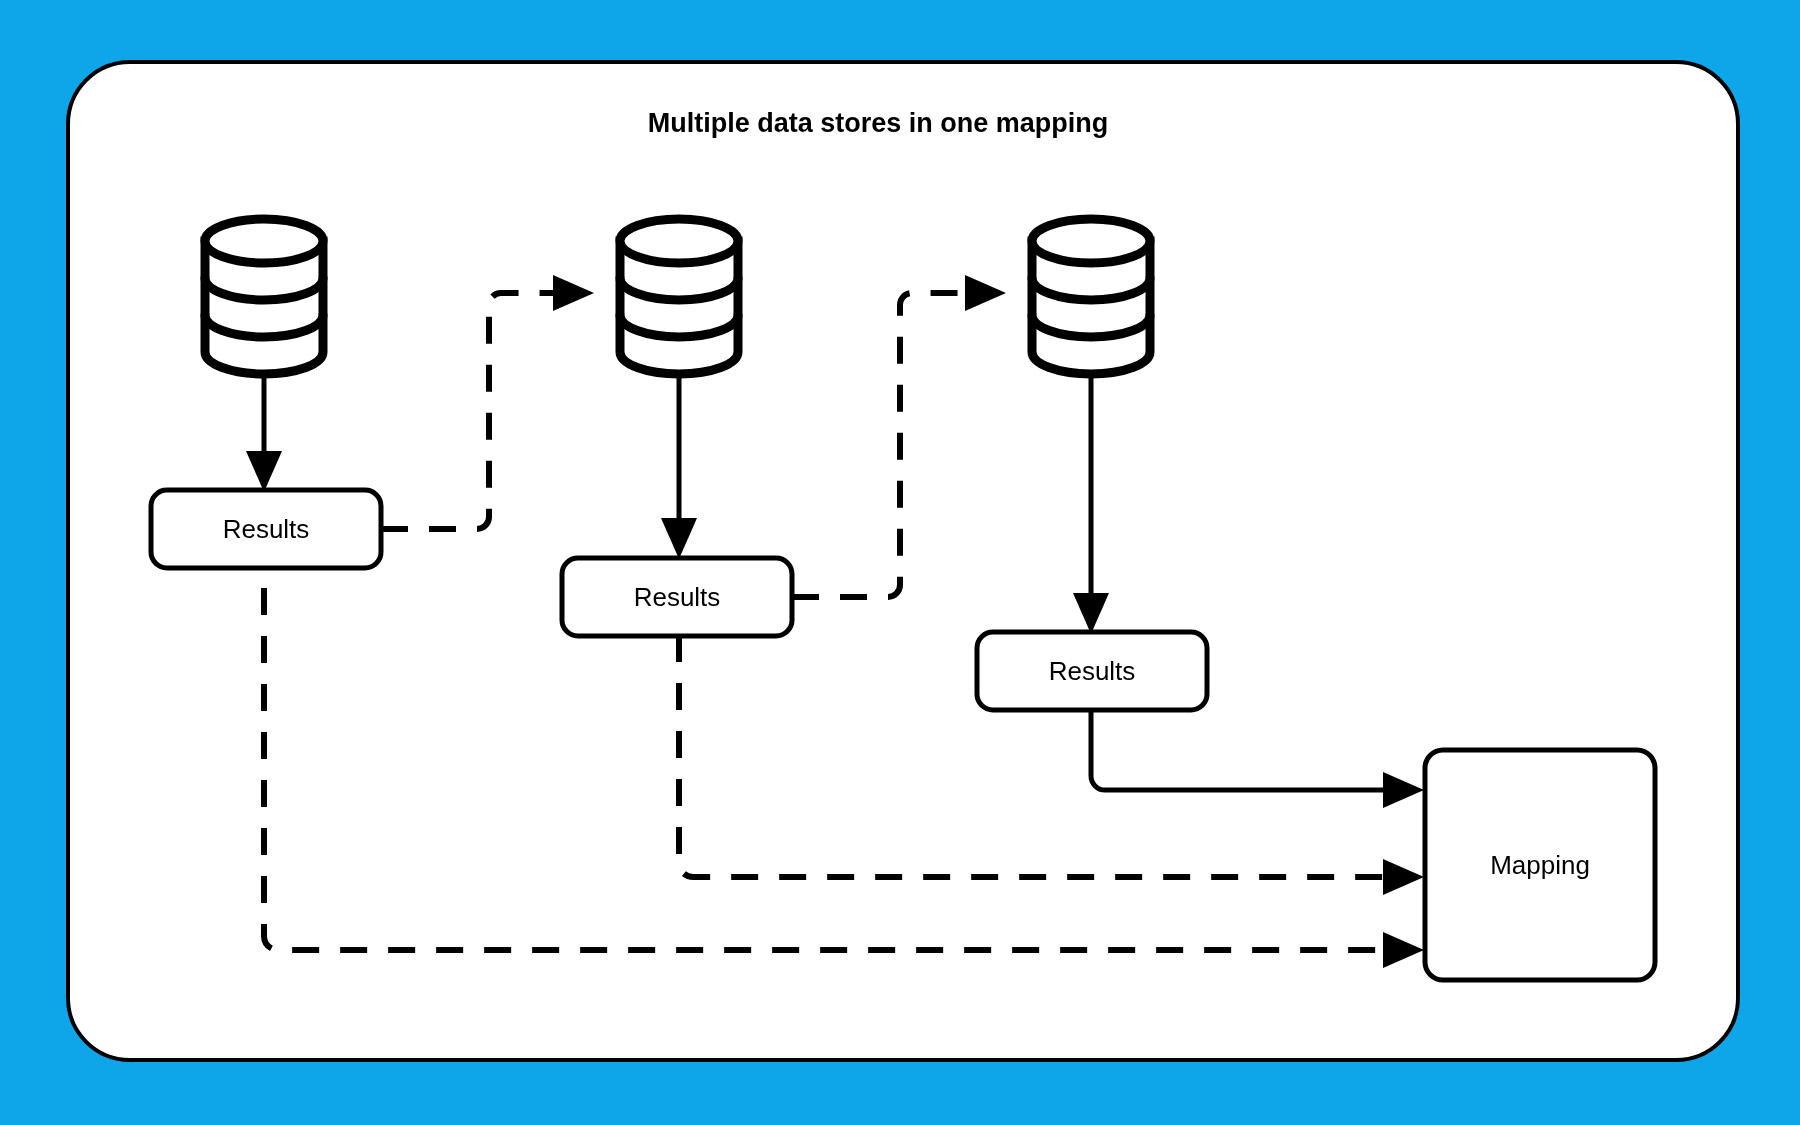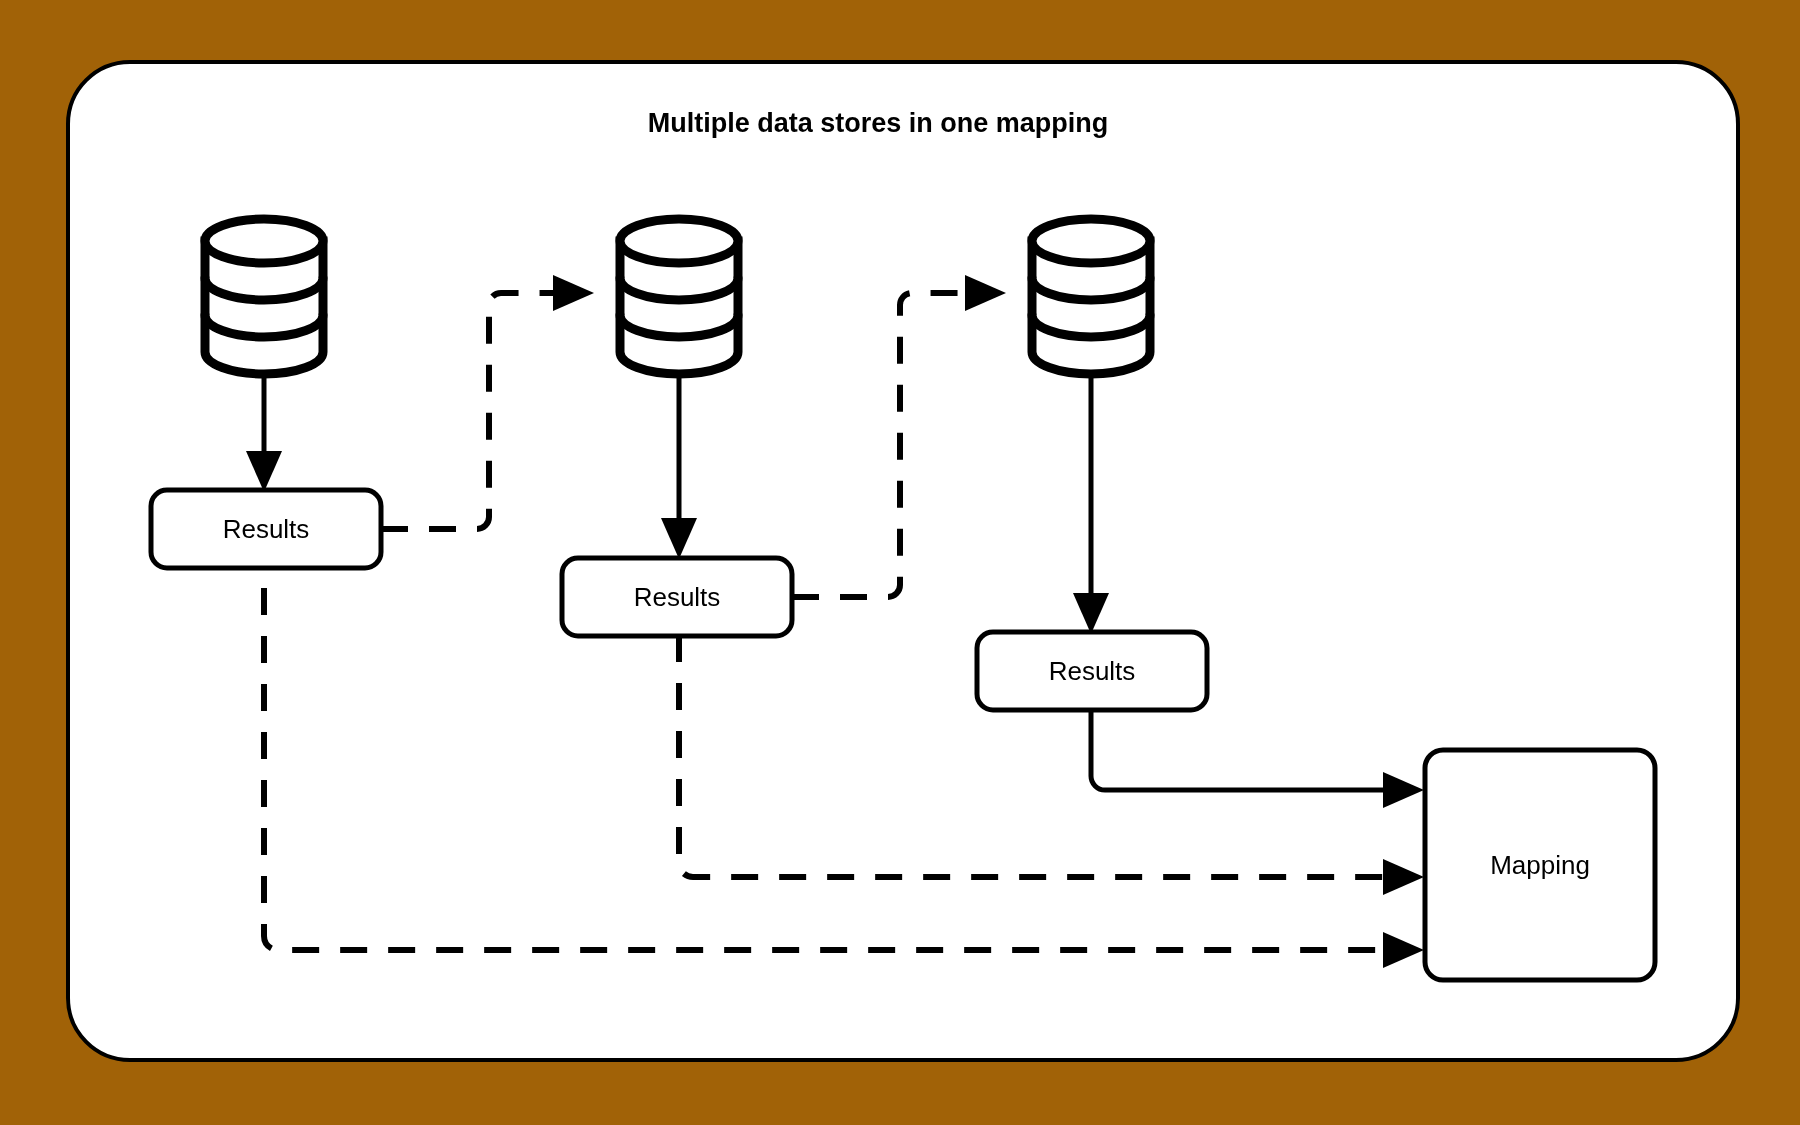--- a/index.html
+++ b/index.html
@@ -11,21 +11,21 @@
   body {
     width: 1800px;
     height: 1125px;
     font-family: "Liberation Sans", sans-serif;
     overflow: hidden;
   }
   #canvas {
     position: relative;
     width: 1800px;
     height: 1125px;
-    background: #a16207;
+    background: #0ea5e9;
   }
   #diagram-svg {
     position: absolute;
     top: 0;
     left: 0;
     width: 1800px;
     height: 1125px;
     display: block;
   }
   .diagram-title {

